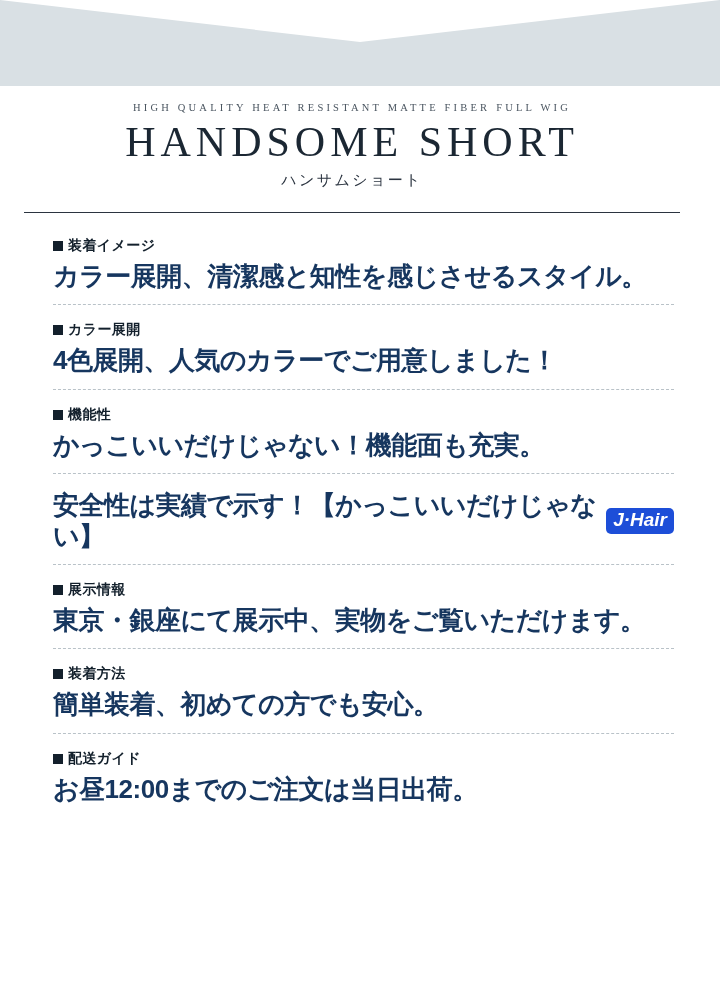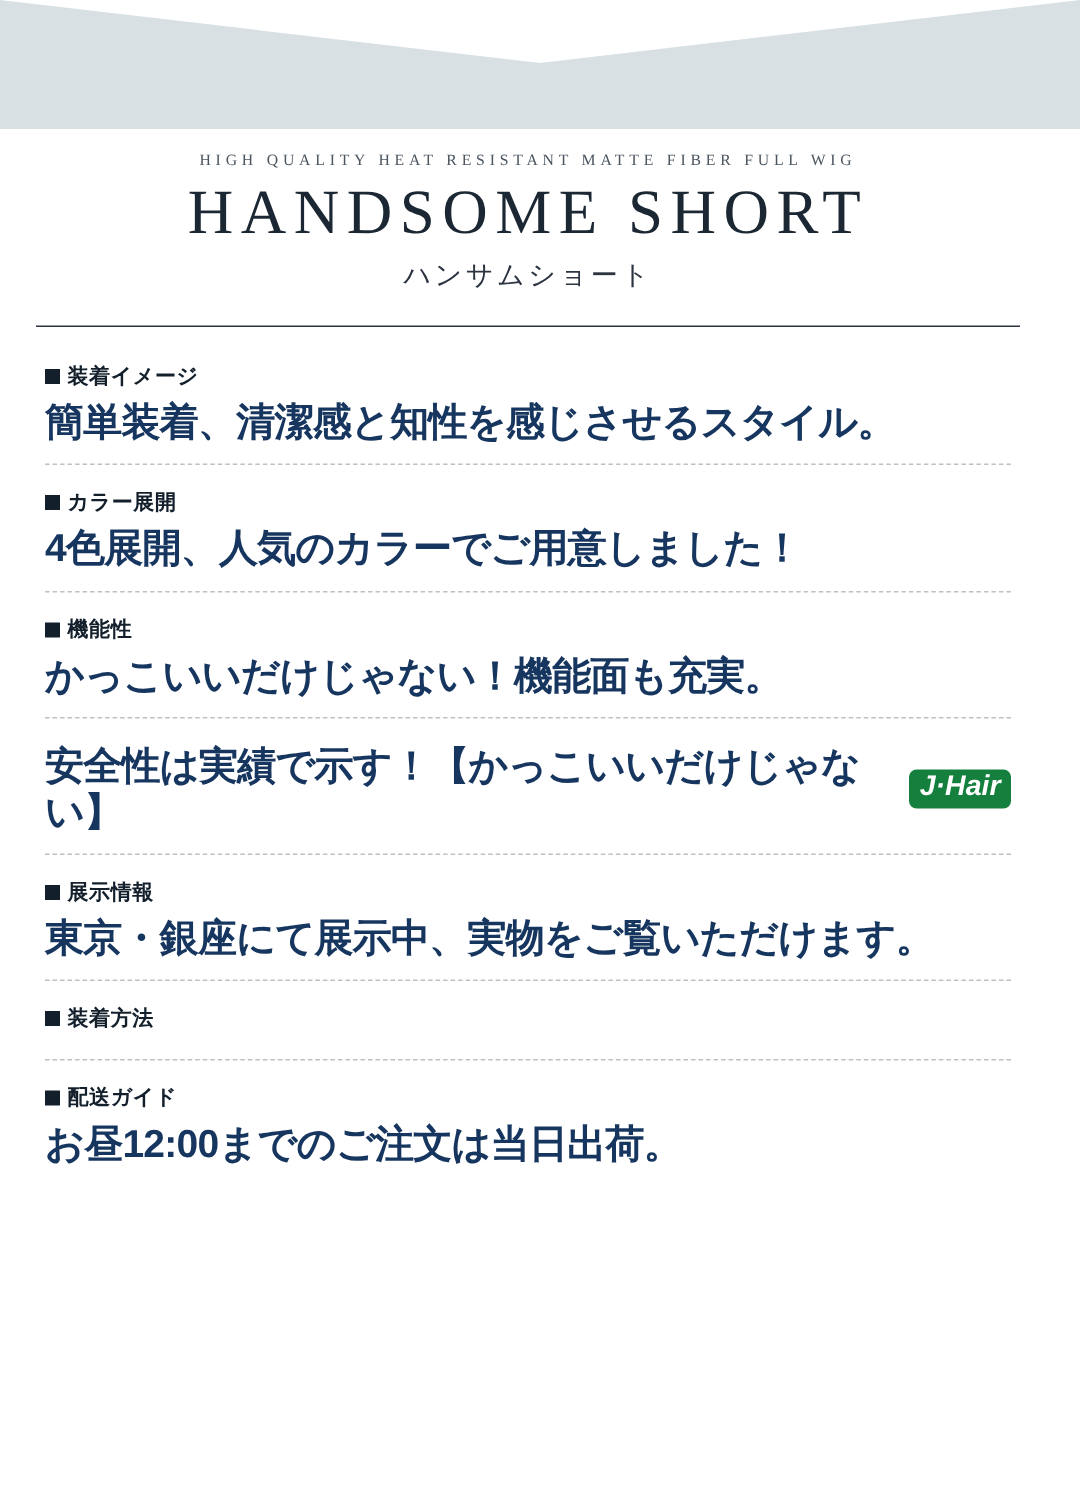--- a/index.html
+++ b/index.html
@@ -56,36 +56,37 @@
   .main-title {
     font-family: "Liberation Serif", "DejaVu Serif", serif;
     font-size: 42px;
     letter-spacing: 5px;
     color: #1b2733;
     margin: 0;
     font-weight: normal;
     line-height: 1.1;
   }
   .subtitle {
-    font-size: 18px;
+    font-size: 15px;
     letter-spacing: 2.4px;
     color: #2b3440;
     margin: 6px 0 0 0;
   }
   .divider {
     width: 656px;
     height: 1px;
     background: #2b3440;
     margin: 22px auto 0 auto;
   }
 
   
   .sections {
     padding: 0 30px;
     margin-top: 8px;
+    margin-left: 23px;
   }
   .section {
     border-bottom: 1px dashed #b9c2c8;
     padding: 16px 0 12px 0;
   }
   .section:last-child {
     border-bottom: none;
   }
   .sec-label {
     font-size: 14px;
@@ -113,21 +114,21 @@
     align-items: center;
     flex-wrap: nowrap;
   }
   .sec-head .txt {
     display: inline-block;
   }
   .badge {
     display: inline-flex;
     align-items: center;
     justify-content: center;
-    background: #15803d;
+    background: #1d4ed8;
     color: #ffffff;
     font-size: 19px;
     font-weight: bold;
     font-style: italic;
     border-radius: 5px;
     padding: 1px 7px 3px 7px;
     margin-left: 2px;
     line-height: 1.15;
     white-space: nowrap;
     letter-spacing: 0;
@@ -150,21 +151,21 @@
   </div>
 
   <div class="sections">
 
     <div class="section">
       <div class="sec-label">
         <span class="bullet"></span>
         <span>装着イメージ</span>
       </div>
       <div class="sec-head">
-        <span class="txt">簡単装着、清潔感と知性を感じさせるスタイル。</span>
+        <span class="txt">カラー展開、清潔感と知性を感じさせるスタイル。</span>
       </div>
     </div>
 
     <div class="section">
       <div class="sec-label">
         <span class="bullet"></span>
         <span>カラー展開</span>
       </div>
       <div class="sec-head">
         <span class="txt">4色展開、人気のカラーでご用意しました！</span>
@@ -197,20 +198,23 @@
       <div class="sec-head">
         <span class="txt">東京・銀座にて展示中、実物をご覧いただけます。</span>
       </div>
     </div>
 
     <div class="section">
       <div class="sec-label">
         <span class="bullet"></span>
         <span>装着方法</span>
       </div>
+      <div class="sec-head">
+        <span class="txt">簡単装着、初めての方でも安心。</span>
+      </div>
     </div>
 
     <div class="section">
       <div class="sec-label">
         <span class="bullet"></span>
         <span>配送ガイド</span>
       </div>
       <div class="sec-head">
         <span class="txt">お昼12:00までのご注文は当日出荷。</span>
       </div>

